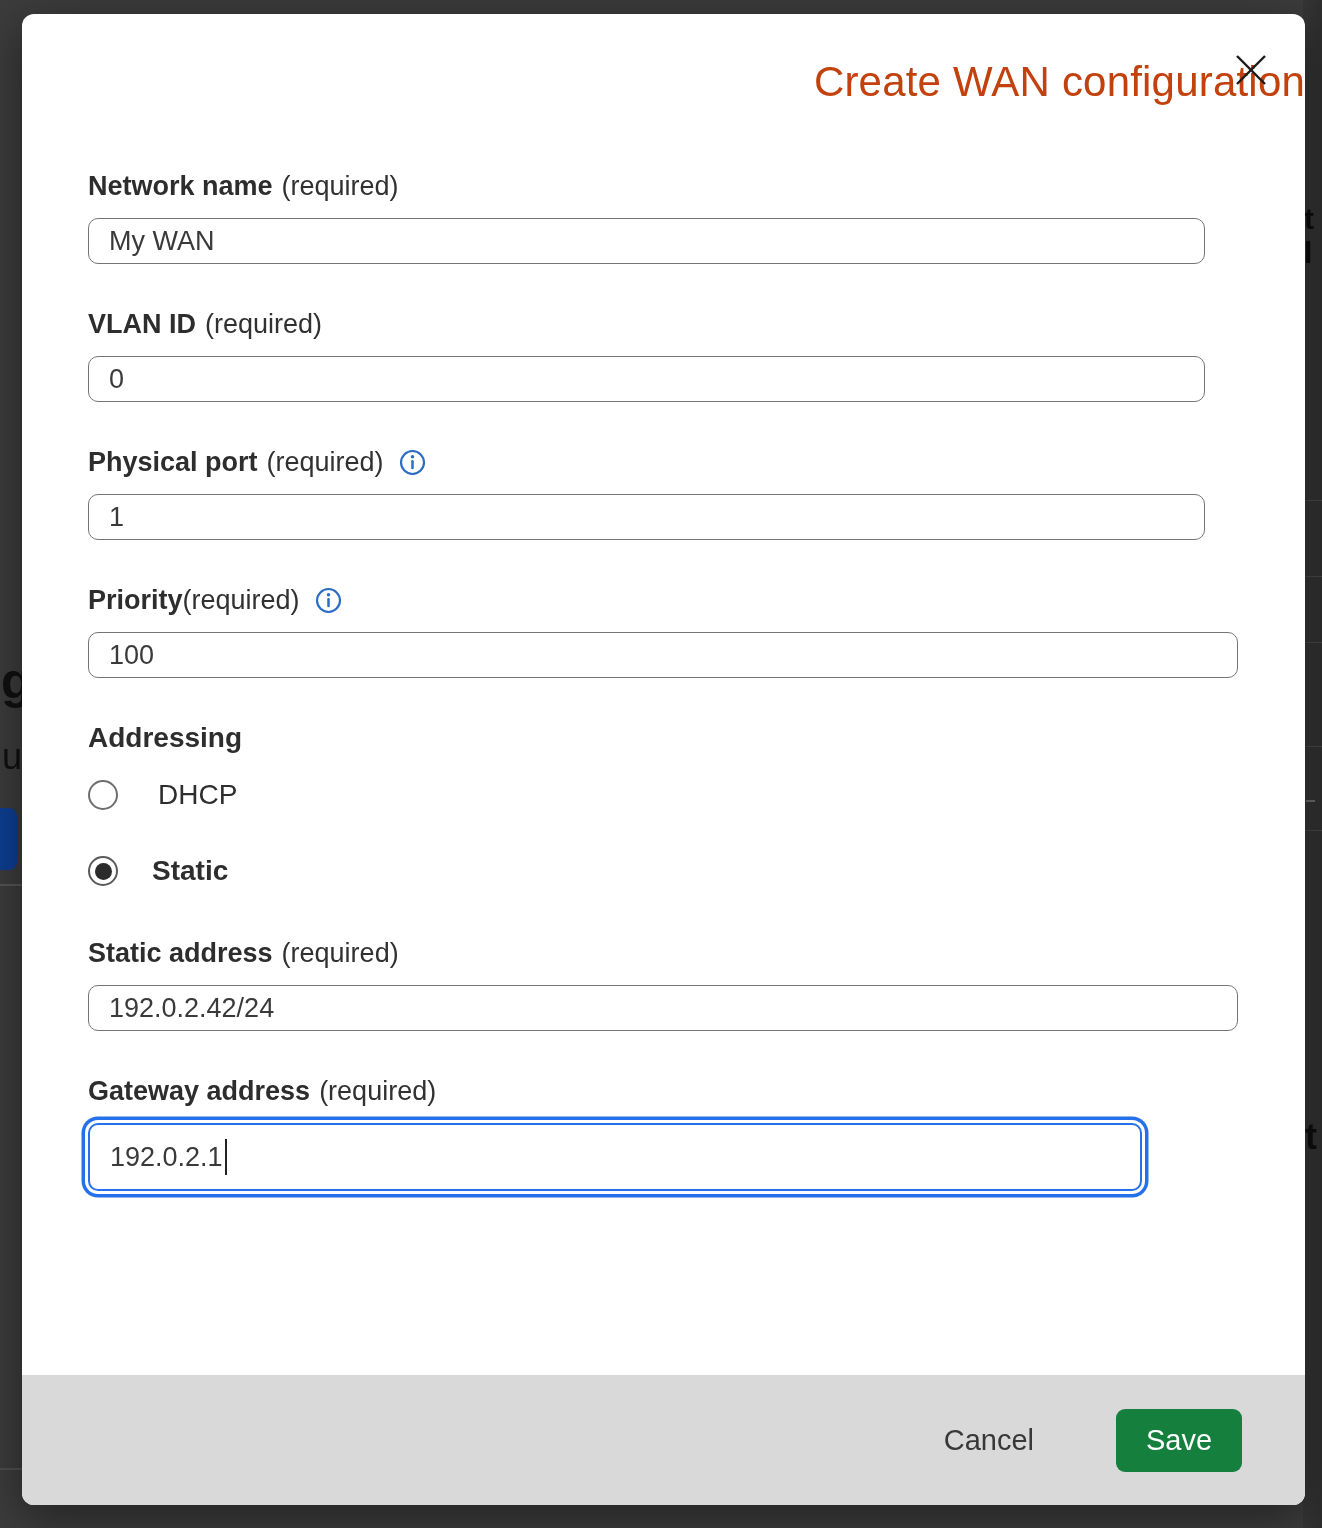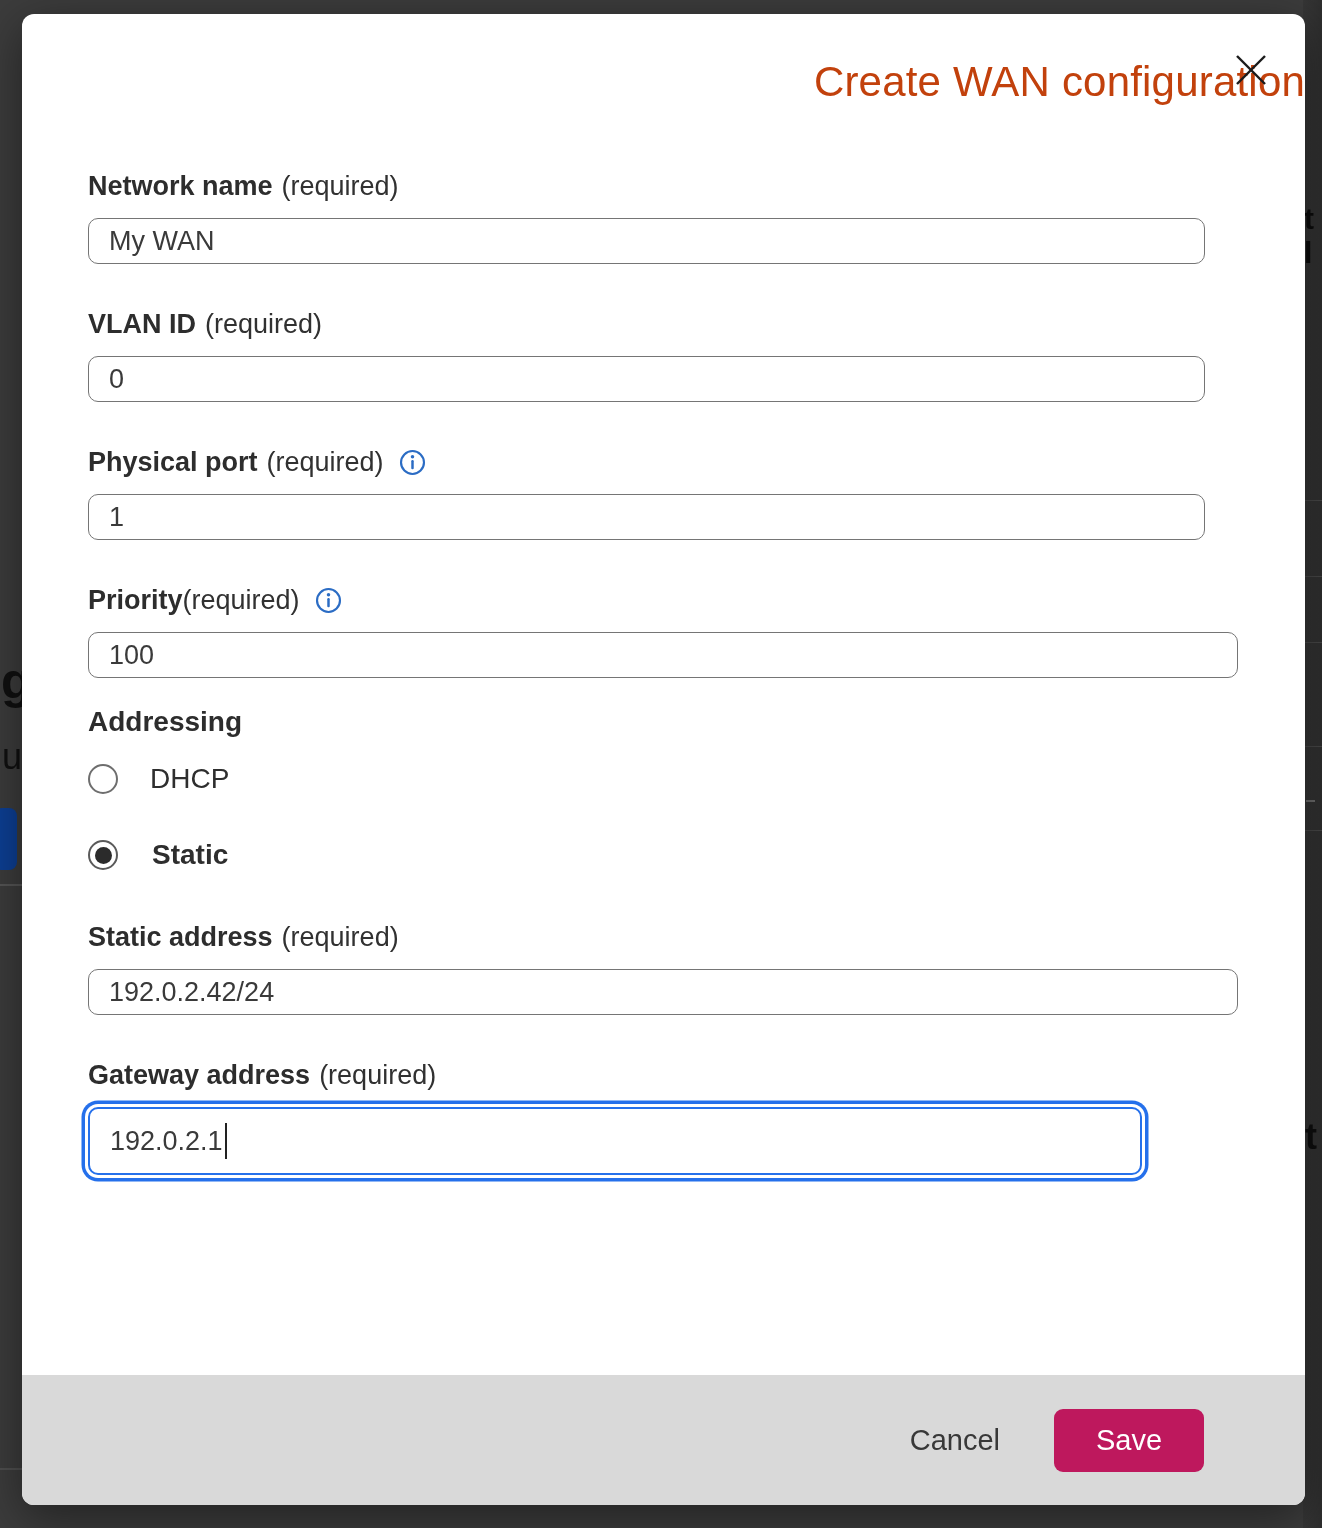--- a/index.html
+++ b/index.html
@@ -75,49 +75,49 @@
   }
   .text-input.wide { width: 1150px; }
   .input-box {
     display: flex; align-items: center; height: 68px; width: 1054px;
     border: 2.5px solid #2570EB; border-radius: 10px;
     padding: 0 20px; font-size: 27px; color: #3a3a3a; background: #fff;
     box-shadow: 0 0 0 3px #ffffff, 0 0 0 6.5px #2570EB;
   }
   .caret { width: 2px; height: 36px; background: #222; margin-left: 2px; }
 
-  .section-heading { margin-top: 26px; font-size: 28px; font-weight: 700; color: #2d2d2d; line-height: 36px; }
+  .section-heading { margin-top: 42px; font-size: 28px; font-weight: 700; color: #2d2d2d; line-height: 36px; }
   .radio-row { display: flex; align-items: center; cursor: pointer; }
   .radio-row.dhcp { margin-top: 23px; }
   .radio-row.static { margin-top: 44px; }
   .radio {
     width: 30px; height: 30px; border: 2.5px solid #6e6e6e; border-radius: 50%;
     display: flex; align-items: center; justify-content: center; flex-shrink: 0;
     background: #fff;
   }
   .radio.selected { border-color: #5a5a5a; }
   .radio.selected::after {
     content: ""; width: 17px; height: 17px; border-radius: 50%; background: #2b2b2b;
   }
-  .radio-label { margin-left: 32px; font-size: 28px; color: #2e2e2e; }
+  .radio-label { margin-left: 40px; font-size: 28px; color: #2e2e2e; }
   .radio-label.bold { font-weight: 700; margin-left: 34px; }
 
   .footer {
     position: absolute; left: 0; bottom: 0; width: 100%; height: 130px;
     background: #d9d9d9;
     display: flex; align-items: center; justify-content: flex-end;
-    gap: 54px; padding-right: 101px;
+    gap: 82px; padding-right: 63px;
   }
   .btn-cancel {
     background: none; border: none; font-size: 29px; color: #383838; cursor: pointer;
     font-family: "Liberation Sans", "DejaVu Sans", sans-serif;
   }
   .btn-save {
-    width: 150px; height: 63px; border: none; border-radius: 9px;
-    background: #be185d; color: #ffffff; font-size: 29px; cursor: pointer;
+    width: 126px; height: 63px; border: none; border-radius: 9px;
+    background: #15803d; color: #ffffff; font-size: 29px; cursor: pointer;
     font-family: "Liberation Sans", "DejaVu Sans", sans-serif;
   }
 </style>
 </head>
 <body>
 
 <div class="screen">
 
   <div class="backdrop">
     <div class="right-strip"></div>

